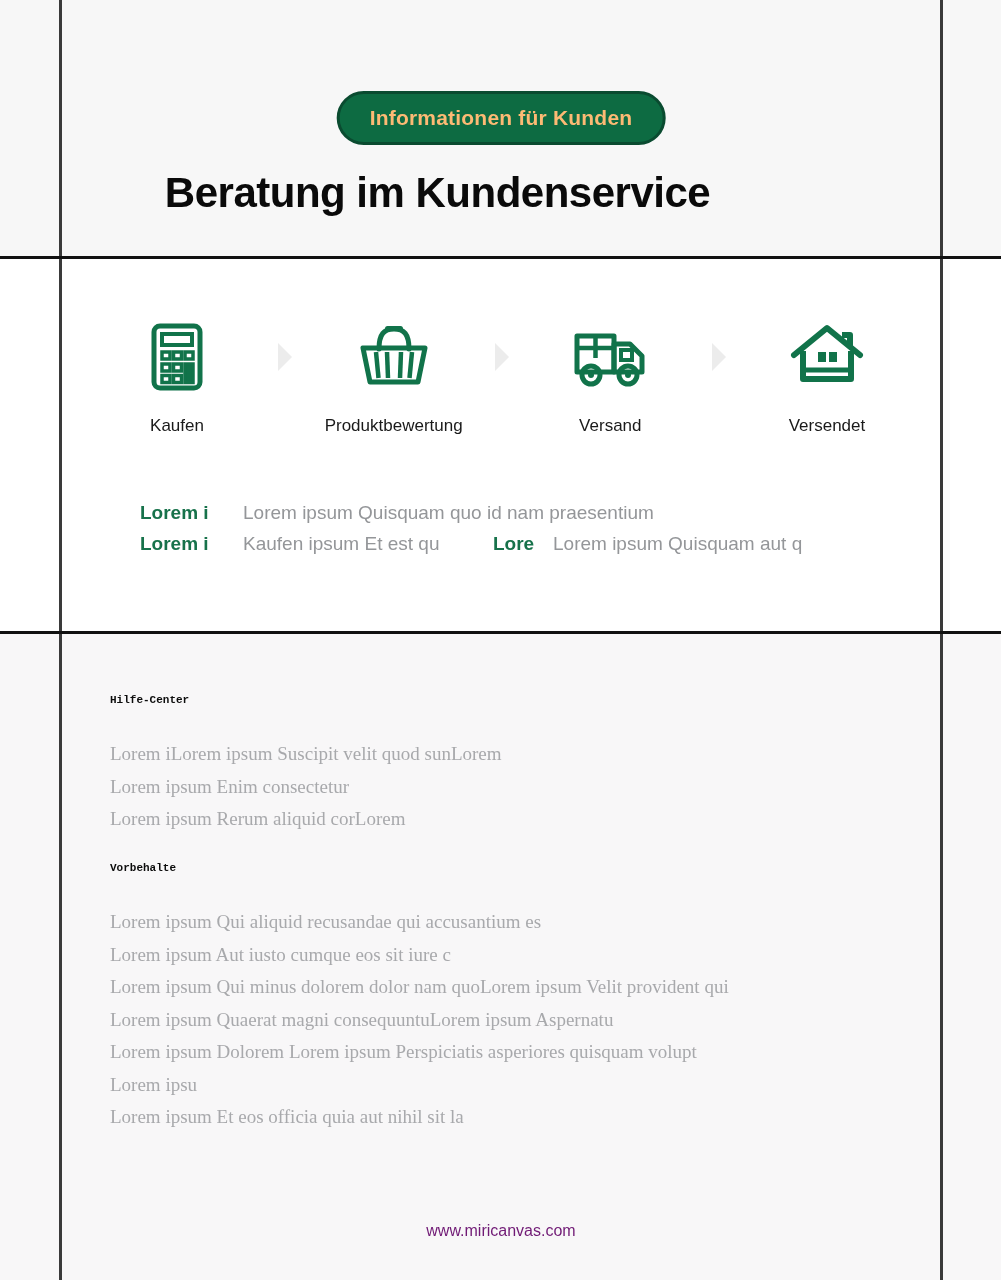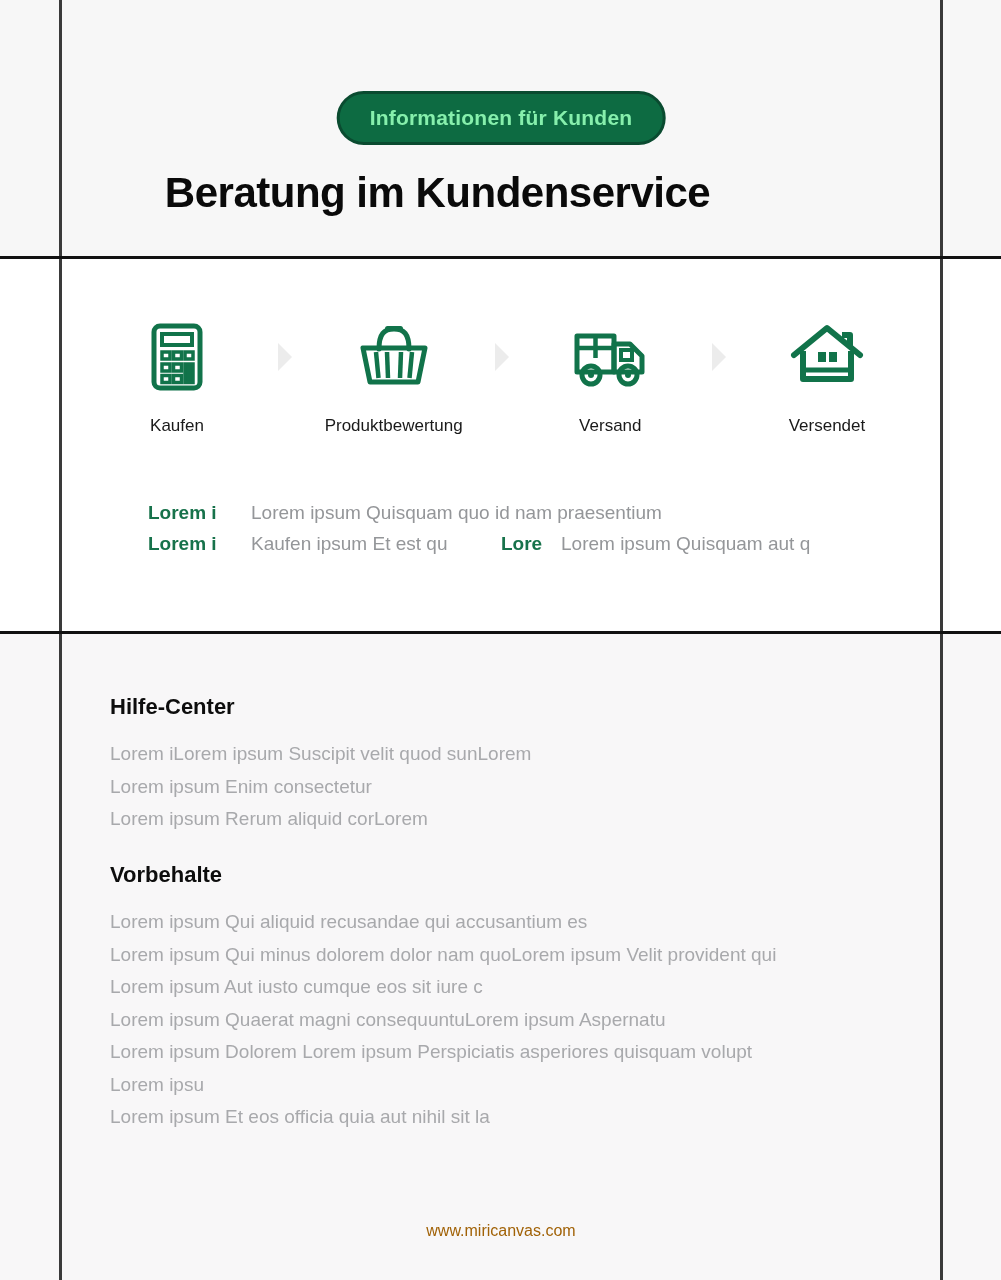--- a/index.html
+++ b/index.html
@@ -62,21 +62,21 @@
     height: 256px;
     z-index: 3;
   }
   #badge {
     position: absolute;
     top: 91px;
     left: 50%;
     transform: translateX(-50%);
     background: #0d6b42;
     border: 3px solid #0a4b30;
-    color: #86efac;
+    color: #fdba74;
     font-size: 21px;
     font-weight: bold;
     letter-spacing: 0.2px;
     padding: 13px 30px 14px 30px;
     border-radius: 30px;
     white-space: nowrap;
     line-height: 1;
   }
   #page-title {
     position: absolute;
@@ -135,21 +135,21 @@
     align-items: center;
     justify-content: center;
     flex: none;
   }
   .step-arrow svg { display: block; }
 
   
   #info-lines {
     position: absolute;
     top: 243px;
-    left: 86px;
+    left: 78px;
     width: 790px;
   }
   .info-row {
     display: flex;
     align-items: baseline;
     margin-bottom: 9px;
     white-space: nowrap;
   }
   .info-key {
     color: #17724b;
@@ -171,50 +171,52 @@
     position: absolute;
     top: 634px;
     left: 62px;
     width: 878px;
     height: 646px;
     z-index: 3;
   }
   .sect-heading {
     position: absolute;
     left: 48px;
-    font-size: 22px;
+    font-size: 11px;
     font-weight: bold;
     color: #0d0d0d;
+    font-family: Liberation Mono, monospace;
   }
   #heading-help     { top: 60px; }
   #heading-reserves { top: 228px; }
 
   .sect-body {
     position: absolute;
     left: 48px;
     width: 820px;
   }
   #body-help     { top: 104px; }
   #body-reserves { top: 272px; }
 
   .body-line {
     font-size: 19px;
     color: #a8a9ac;
     line-height: 32.5px;
     white-space: nowrap;
+    font-family: Liberation Serif, serif;
   }
 
   #footer-url {
     position: absolute;
     top: 588px;
     left: 0;
     width: 878px;
     text-align: center;
     font-size: 16px;
-    color: #a16207;
+    color: #701a75;
   }
 </style>
 </head>
 <body>
 
 <div id="canvas">
 
   <div class="band" id="band-top"></div>
   <div class="band" id="band-middle"></div>
   <div class="band" id="band-bottom"></div>
@@ -339,22 +341,22 @@
     <div class="sect-heading" id="heading-help">Hilfe-Center</div>
     <div class="sect-body" id="body-help">
       <div class="body-line">Lorem iLorem ipsum Suscipit velit quod sunLorem</div>
       <div class="body-line">Lorem ipsum Enim consectetur</div>
       <div class="body-line">Lorem ipsum Rerum aliquid corLorem</div>
     </div>
 
     <div class="sect-heading" id="heading-reserves">Vorbehalte</div>
     <div class="sect-body" id="body-reserves">
       <div class="body-line">Lorem ipsum Qui aliquid recusandae qui accusantium es</div>
+      <div class="body-line">Lorem ipsum Aut iusto cumque eos sit iure c</div>
       <div class="body-line">Lorem ipsum Qui minus dolorem dolor nam quoLorem ipsum Velit provident qui</div>
-      <div class="body-line">Lorem ipsum Aut iusto cumque eos sit iure c</div>
       <div class="body-line">Lorem ipsum Quaerat magni consequuntuLorem ipsum Aspernatu</div>
       <div class="body-line">Lorem ipsum Dolorem Lorem ipsum Perspiciatis asperiores quisquam volupt</div>
       <div class="body-line">Lorem ipsu</div>
       <div class="body-line">Lorem ipsum Et eos officia quia aut nihil sit la</div>
     </div>
 
     <div id="footer-url">www.miricanvas.com</div>
 
   </div>
 

